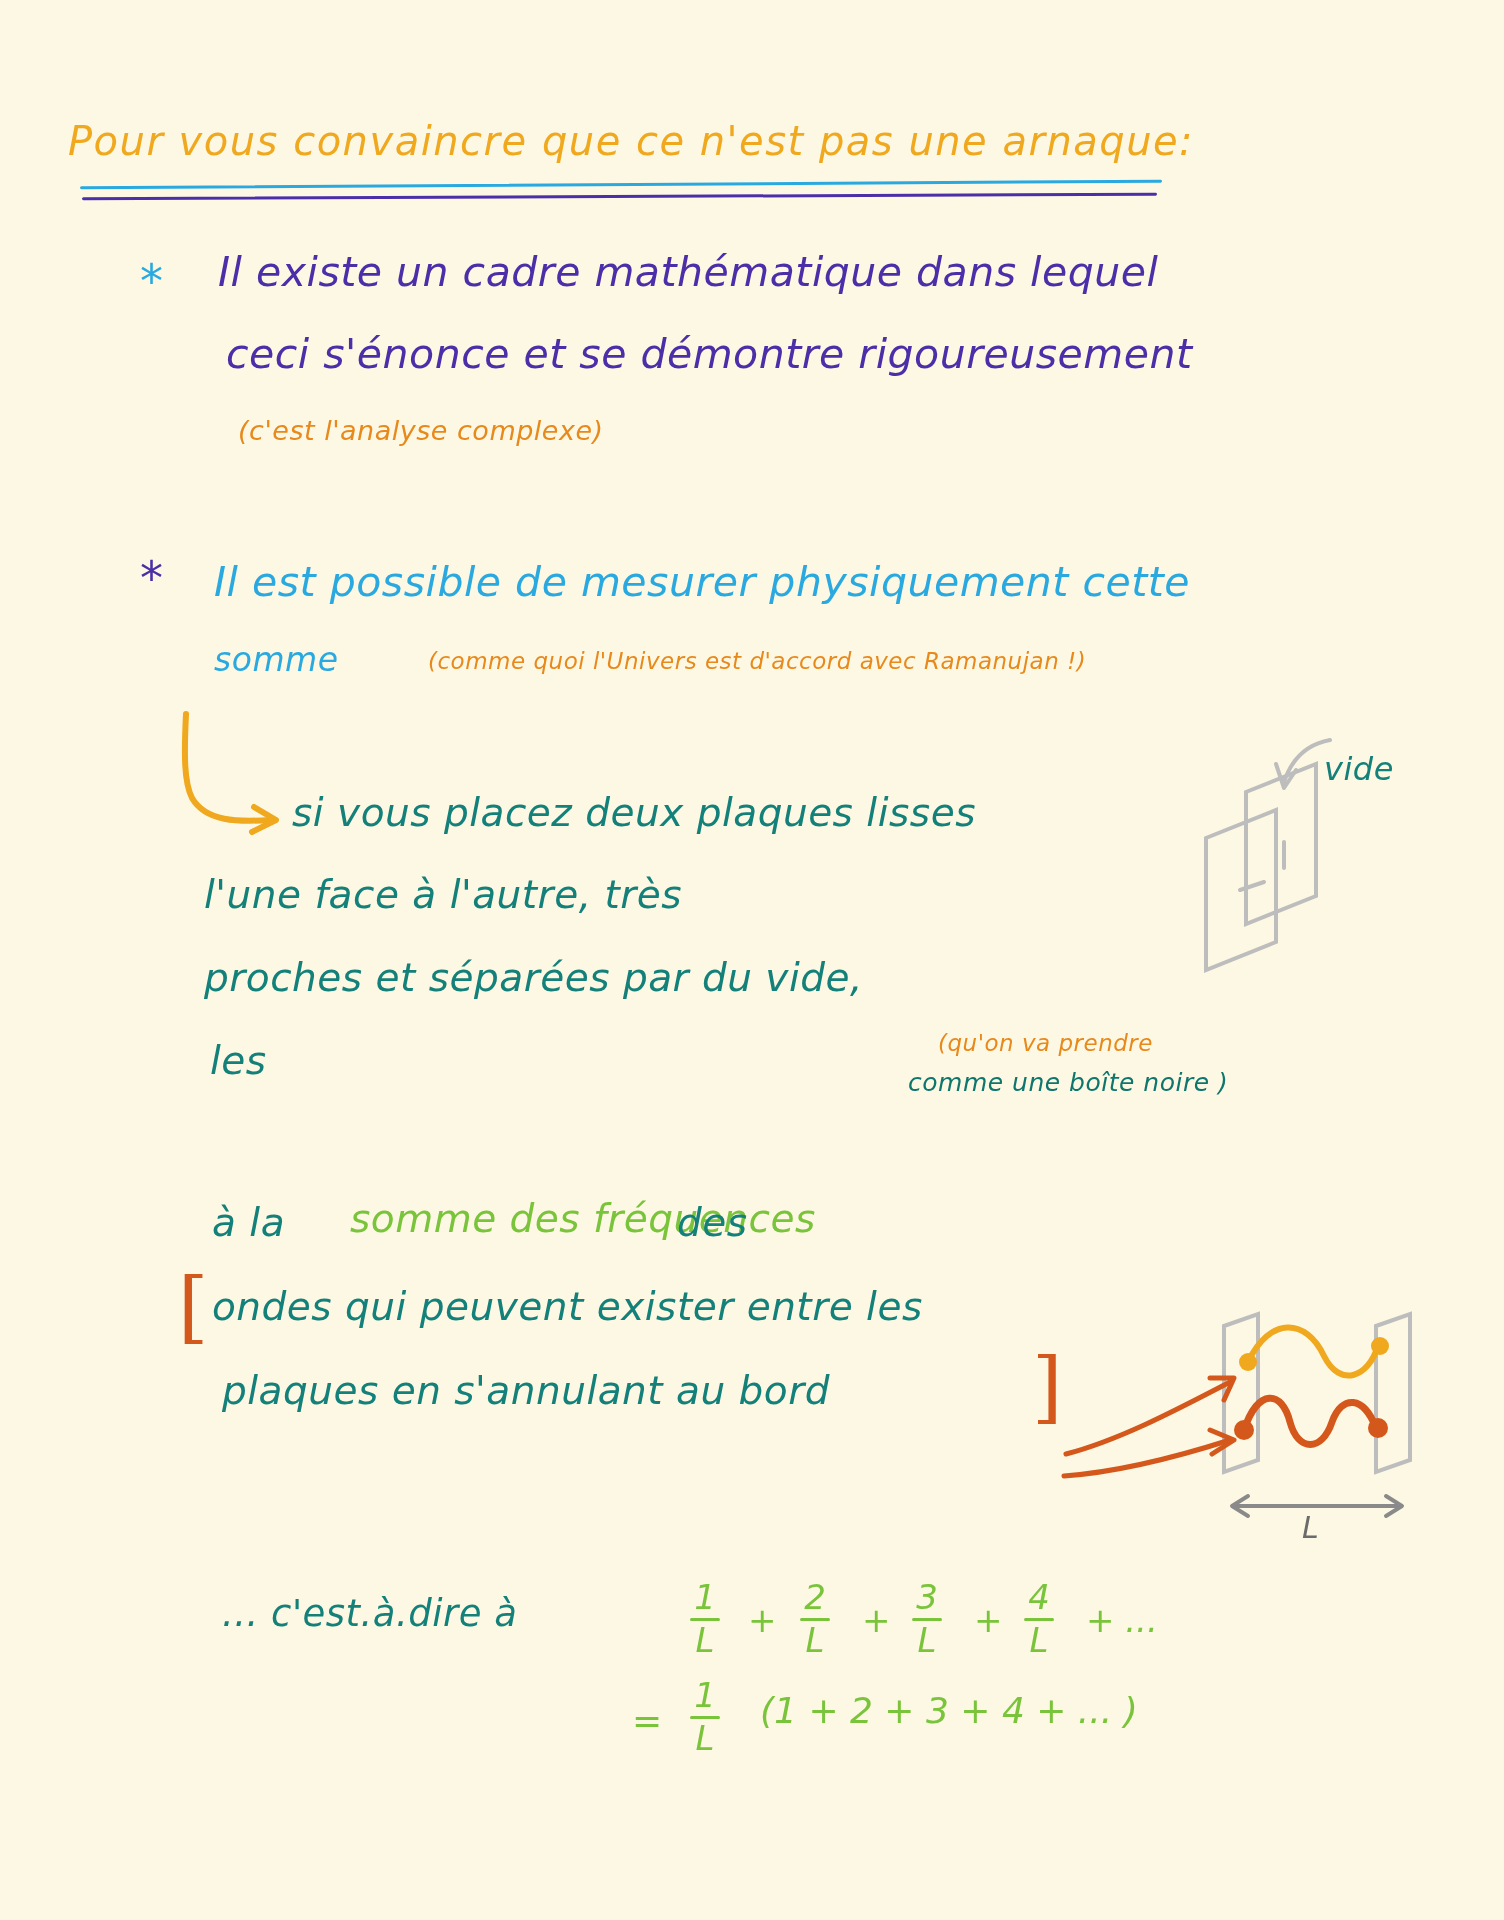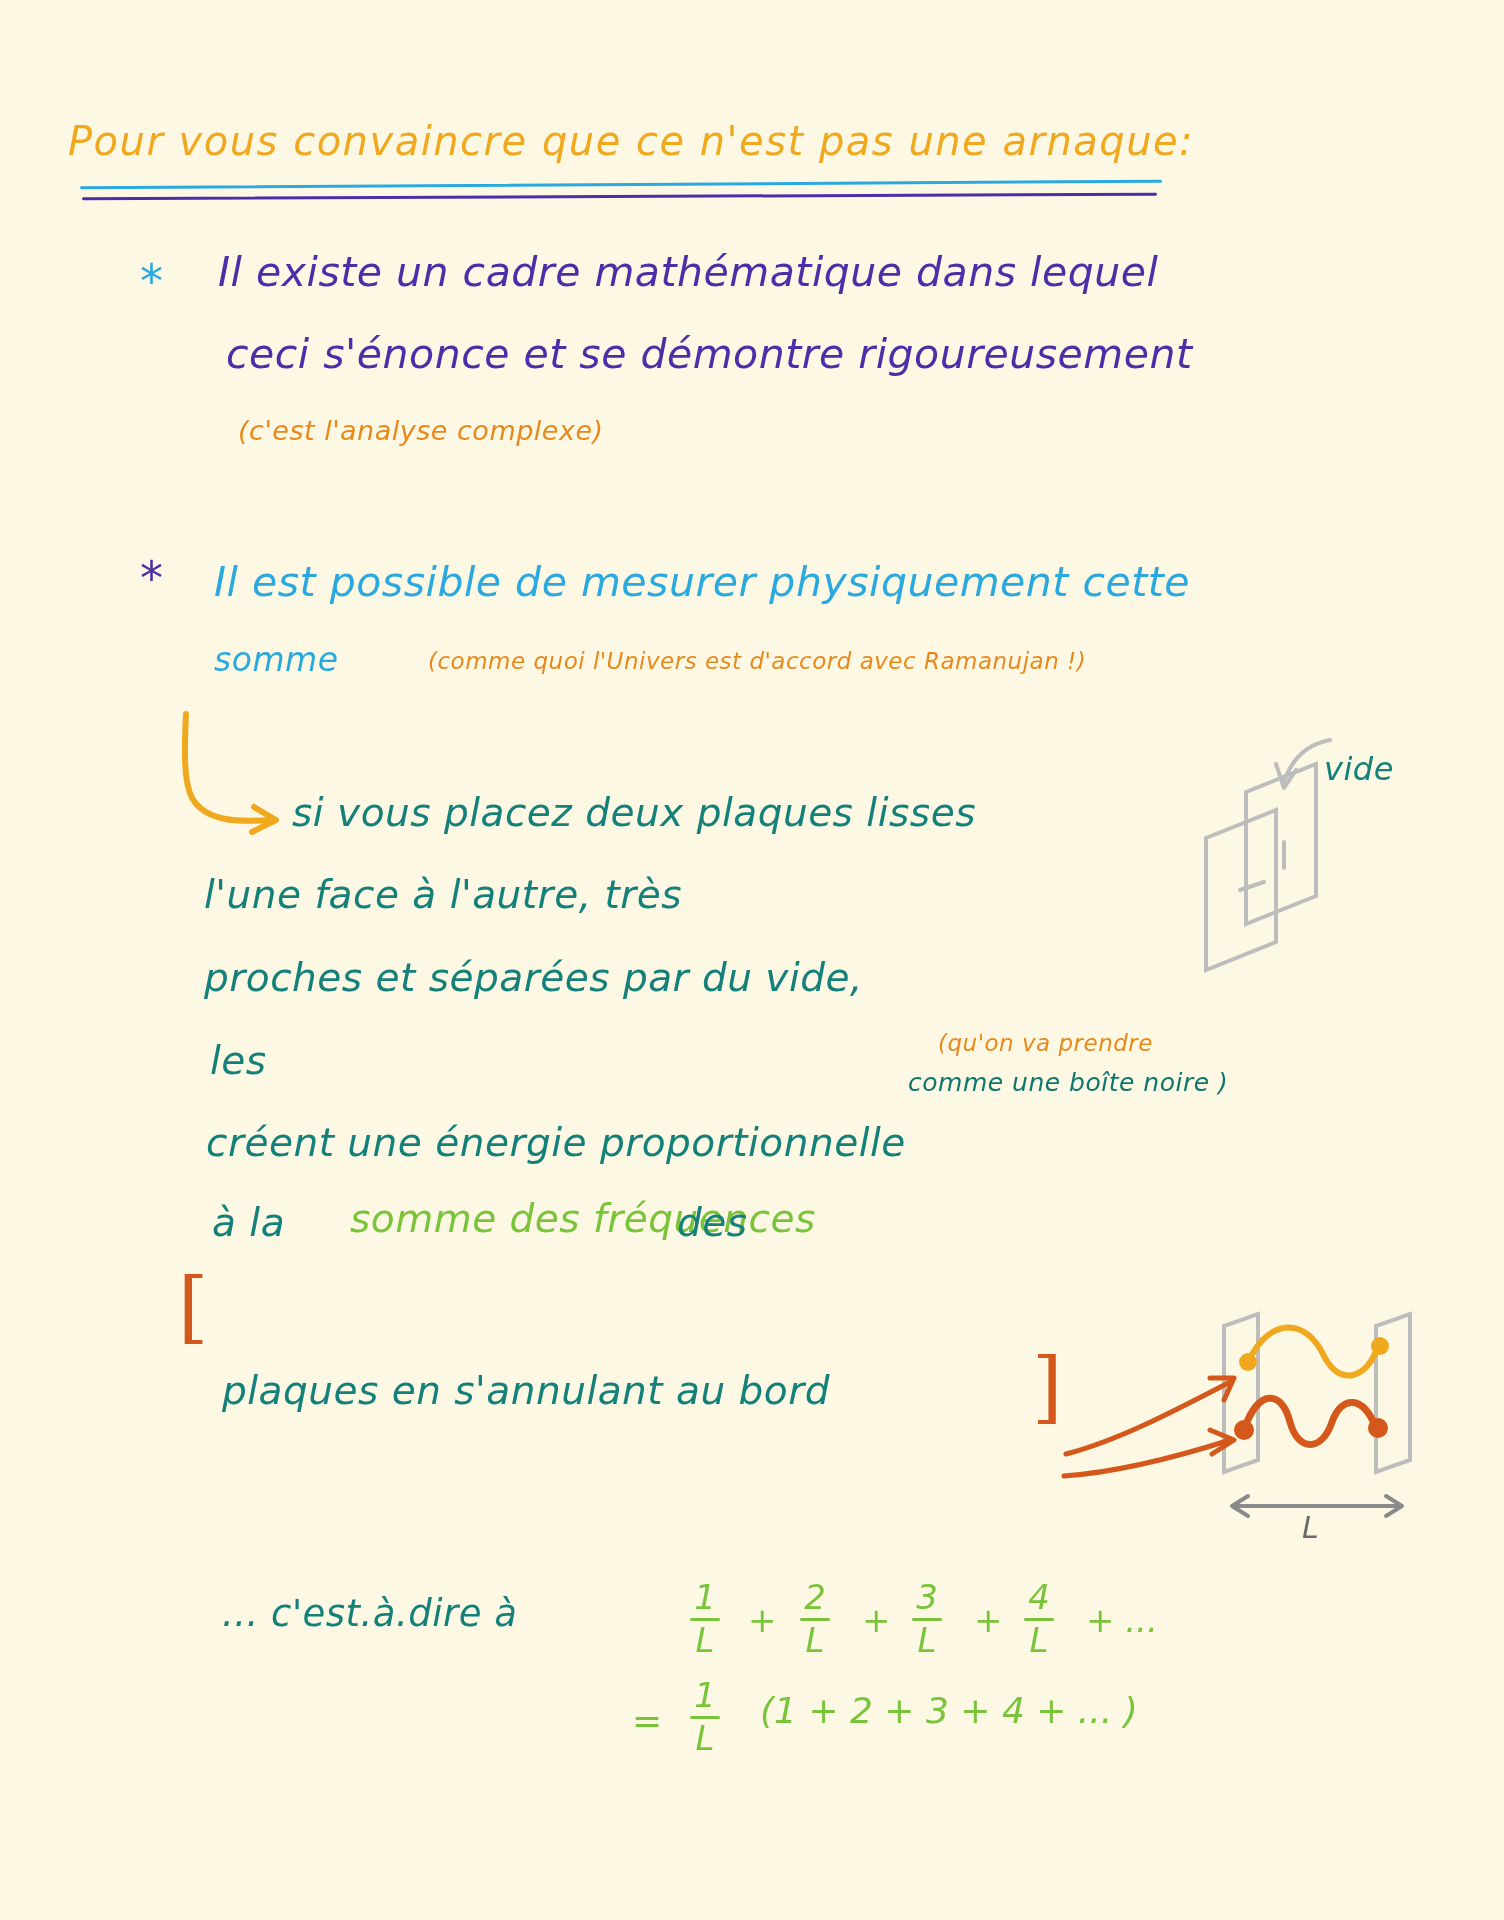--- a/index.html
+++ b/index.html
@@ -235,24 +235,24 @@
     <path d="M8,4 C6,45 6,72 14,88 C28,112 60,112 92,110" fill="none" stroke="#f0a81e" stroke-width="6" stroke-linecap="round"></path>
     <path d="M76,97 L98,110 L74,122" fill="none" stroke="#f0a81e" stroke-width="6" stroke-linecap="round" stroke-linejoin="round"></path>
   </svg>
 
   <div class="para hand" id="p1">si vous placez deux plaques lisses</div>
   <div class="para hand" id="p2">l'une face à l'autre, très</div>
   <div class="para hand" id="p3">proches et séparées par du vide,</div>
   <div class="para hand" id="p4a">les </div>
   <div class="tx hand" id="p4note1">(qu'on va prendre</div>
   <div class="tx hand" id="p4note2">comme une boîte noire )</div>
-  <div class="para hand" id="p5">créent une énergie proportionnelle</div>
   <div class="para hand" id="p6a">à la </div>
   <div class="para hand" id="p6b">somme des fréquences</div>
   <div class="para hand" id="p6c"> des</div>
+  <div class="para hand" id="p7">ondes qui peuvent exister entre les</div>
   <div class="para hand" id="p8">plaques en s'annulant au bord</div>
 
   <div class="bracket" id="bracket-left">[</div>
   <div class="bracket" id="bracket-right">]</div>
 
   <svg id="vide-group" viewBox="0 0 220 250">
     <path d="M26,108 L96,80 L96,212 L26,240 Z" fill="none" stroke="#bdbdbd" stroke-width="4"></path>
     <path d="M66,62 L136,34 L136,166 L66,194 Z" fill="none" stroke="#bdbdbd" stroke-width="4"></path>
     <path d="M60,160 L84,152" stroke="#bdbdbd" stroke-width="4" stroke-linecap="round"></path>
     <path d="M104,112 L104,138" stroke="#bdbdbd" stroke-width="4" stroke-linecap="round"></path>

